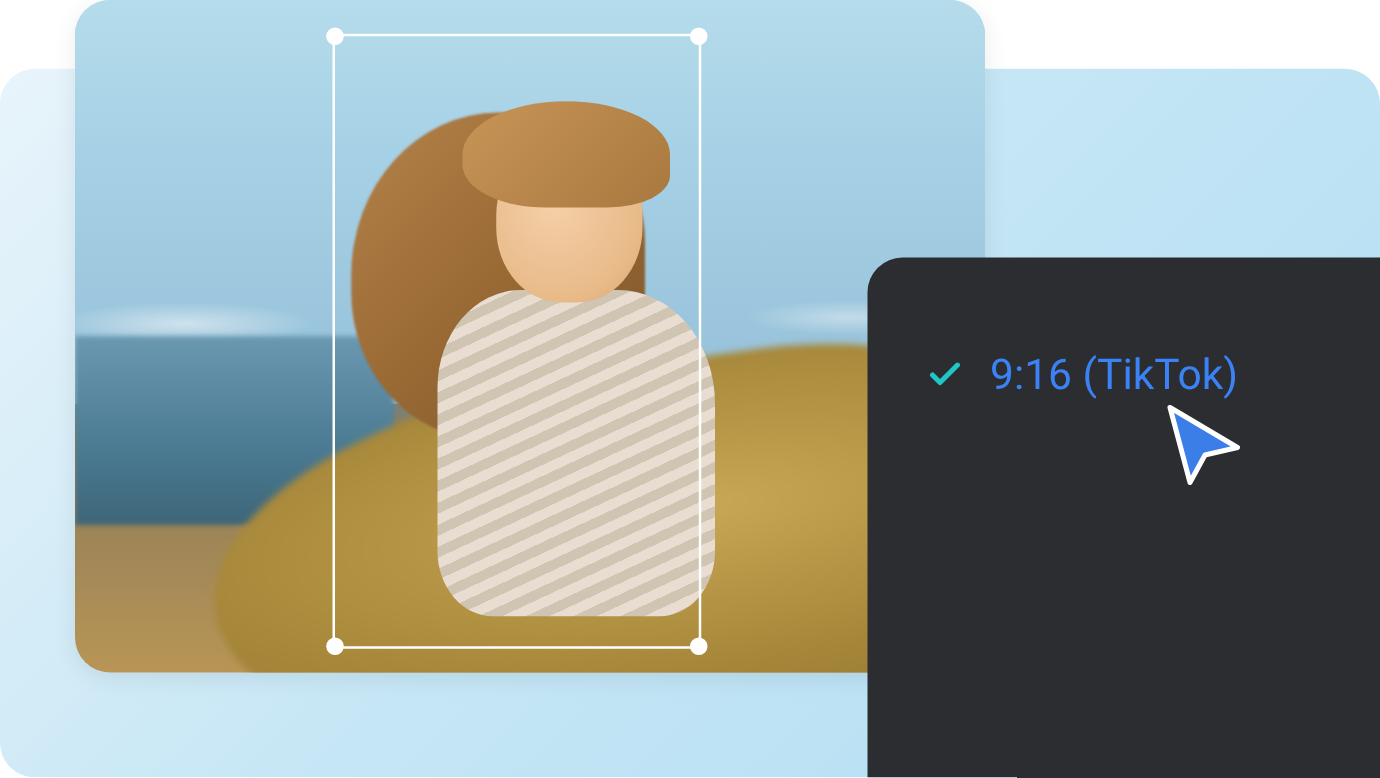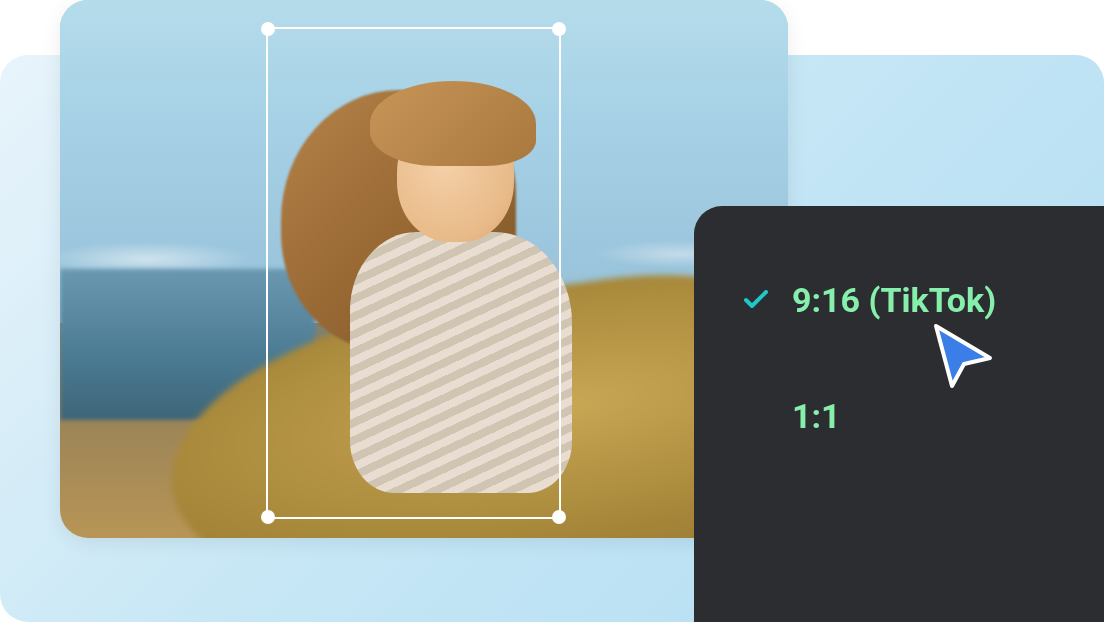--- a/index.html
+++ b/index.html
@@ -152,23 +152,23 @@
       border-top-left-radius: 28px;
       padding: 70px 48px;
     }
     .ratio-option {
       display: flex;
       align-items: center;
       gap: 22px;
       height: 48px;
       margin-bottom: 68px;
       cursor: pointer;
-      color: #86efac;
+      color: #3b82f6;
       font-size: 34px;
-      font-weight: 700;
+      font-weight: 400;
     }
     .check-col {
       width: 28px;
       display: flex;
       align-items: center;
       justify-content: center;
     }
     .check-icon {
       width: 26px;
       height: 20px;
@@ -212,23 +212,19 @@
 
 <div class="ratio-menu">
   <div class="ratio-option">
     <span class="check-col">
       <svg class="check-icon" viewBox="0 0 24 20" fill="none" stroke="currentColor" stroke-width="4" stroke-linecap="round" stroke-linejoin="round">
         <polyline points="2,10 8,16 22,2"></polyline>
       </svg>
     </span>
     <span>9:16 (TikTok)</span>
   </div>
-  <div class="ratio-option">
-    <span class="check-col"></span>
-    <span>1:1</span>
-  </div>
 </div>
 
 <div class="cursor-pointer">
   <svg viewBox="0 0 72 72">
     <path d="M 8 6 L 62 38 L 36 44 L 24 66 Z" fill="#3b7ee8" stroke="#ffffff" stroke-width="4" stroke-linejoin="round"></path>
   </svg>
 </div>
 
 </body></html>

